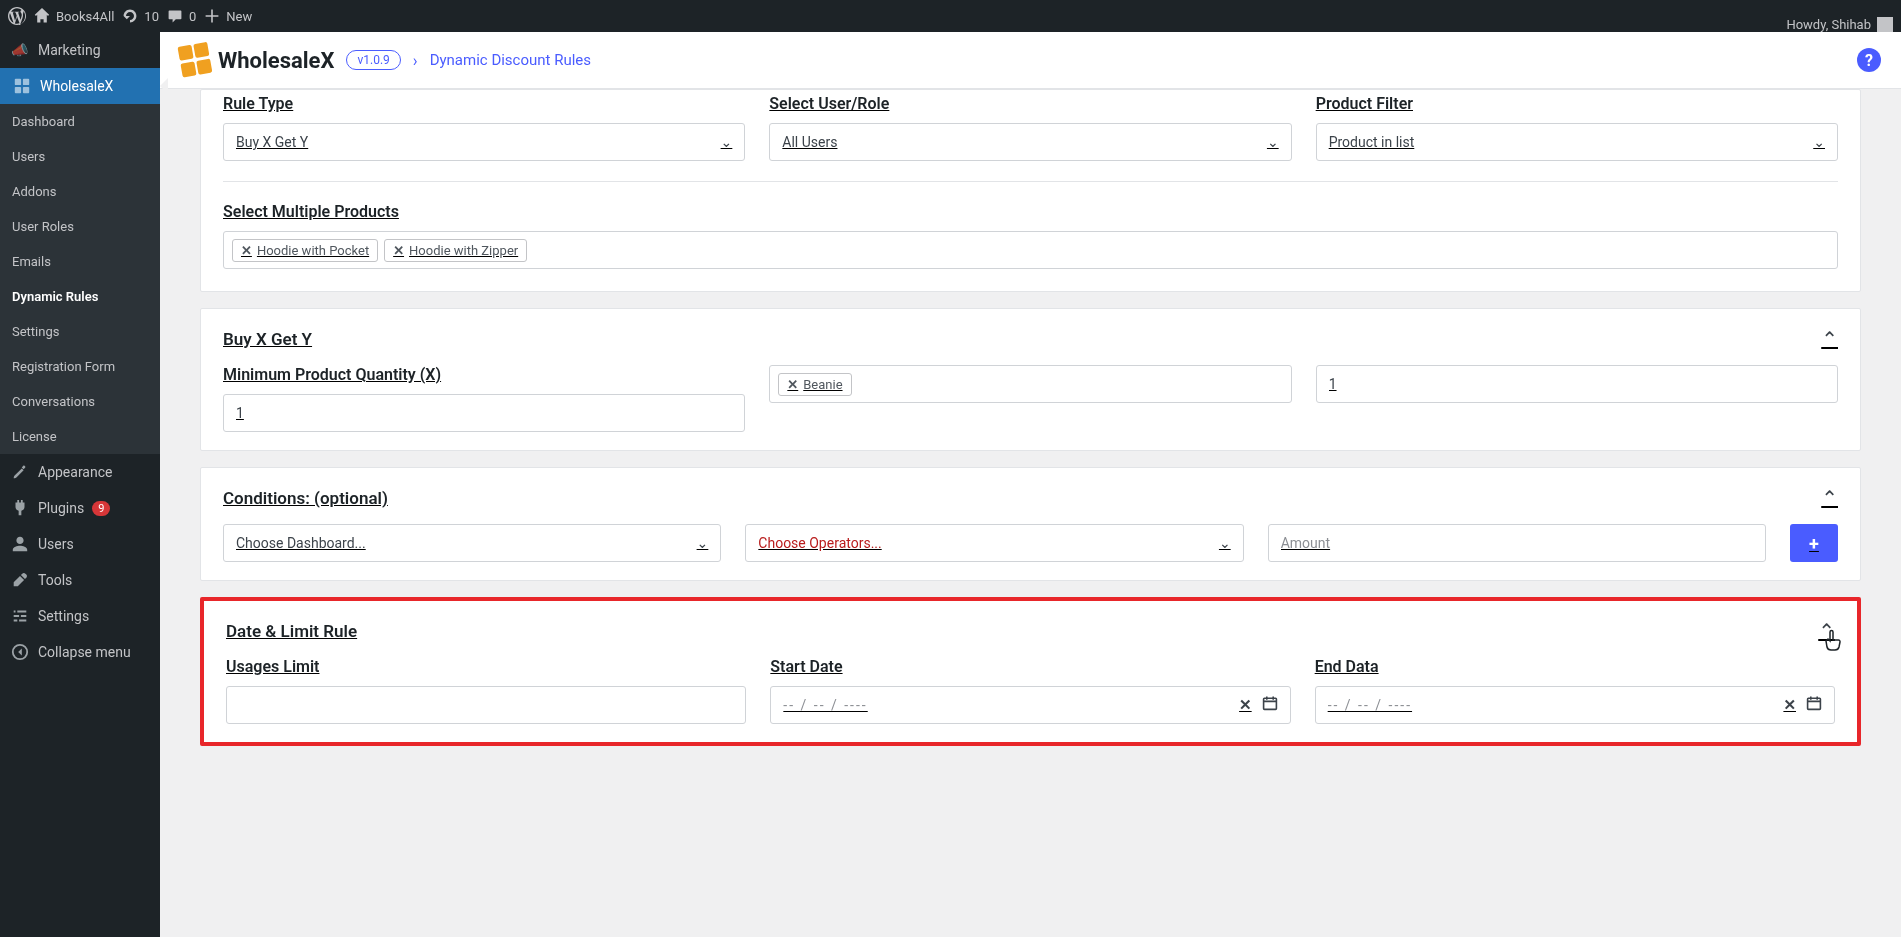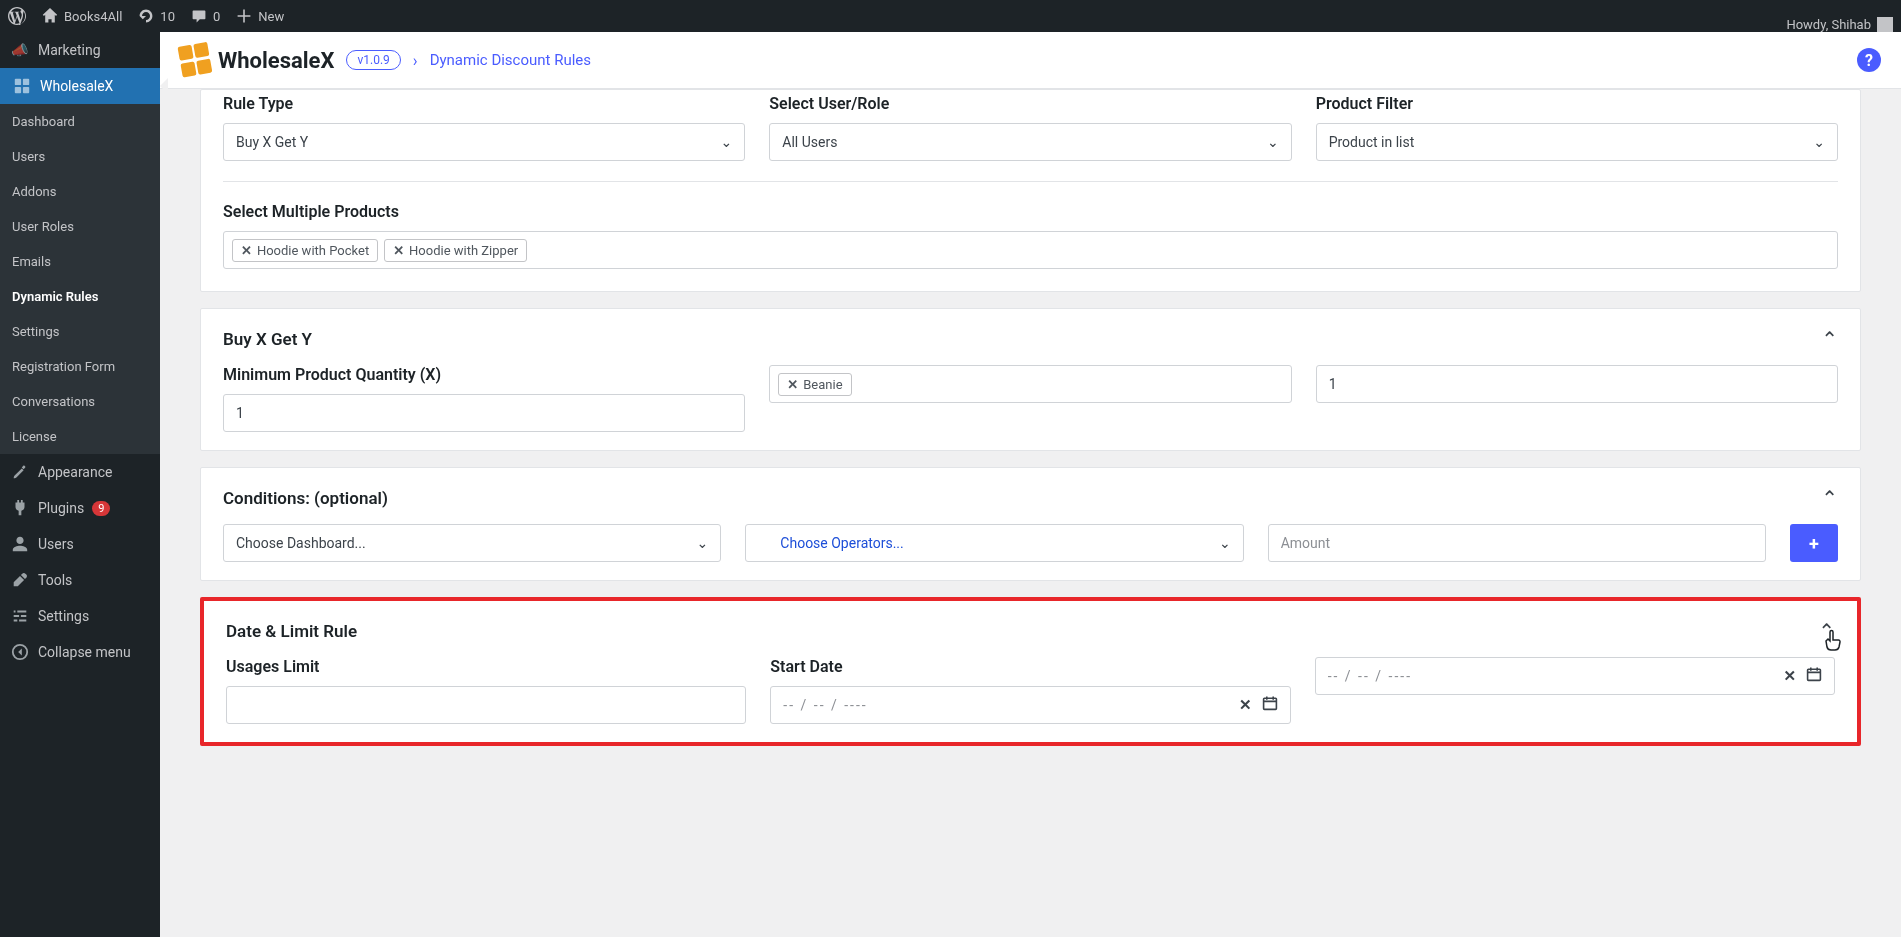--- a/index.html
+++ b/index.html
@@ -1,19 +1,19 @@
 <!DOCTYPE html>
 <html><head>
 <meta charset="utf-8">
 <style>
 * { margin: 0; padding: 0; box-sizing: border-box; font-family: -apple-system, BlinkMacSystemFont, "Segoe UI", Roboto, sans-serif; }
 body { background: #f0f0f1; }
 
 .admin-bar { background: #1d2327; color: #c3c4c7; height: 32px; display: flex; align-items: center; justify-content: space-between; font-size: 13px; padding: 0 8px; }
-.admin-bar-left { display: flex; align-items: center; gap: 16px; }
+.admin-bar-left { display: flex; align-items: center; gap: 8px; }
 .admin-bar-item { display: flex; align-items: center; gap: 6px; color: #c3c4c7; cursor: pointer; }
 .admin-bar-right { display: flex; align-items: center; gap: 6px; margin-top: 17px; }
 .avatar { width: 16px; height: 16px; background: #c3c4c7; }
 
 .layout { display: flex; min-height: calc(100vh - 32px); }
 
 .sidebar { width: 160px; background: #1d2327; color: #c3c4c7; font-size: 14px; }
 .sidebar-item { display: flex; align-items: center; gap: 8px; padding: 8px 12px; cursor: pointer; color: #c3c4c7; }
 .sidebar-item.top { padding: 8px 10px; }
 .sidebar-item.active { background: #2271b1; color: #fff; position: relative; }
@@ -31,21 +31,21 @@
 .page-header-left { display: flex; align-items: center; gap: 12px; }
 .logo { display: flex; align-items: center; gap: 6px; }
 .logo-icon { display: flex; flex-wrap: wrap; width: 32px; height: 32px; gap: 2px; transform: rotate(-10deg); }
 .logo-icon span { width: 14px; height: 14px; background: #f0a020; border-radius: 2px; }
 .logo-text { font-size: 22px; font-weight: 700; color: #1d2327; }
 .version-badge { border: 1px solid #4a5cff; color: #4a5cff; border-radius: 12px; padding: 2px 10px; font-size: 12px; }
 .breadcrumb-sep { color: #4a5cff; font-size: 16px; }
 .breadcrumb-text { color: #4a5cff; font-size: 15px; }
 .help-icon { width: 24px; height: 24px; background: #4a5cff; color: #fff; border-radius: 50%; display: flex; align-items: center; justify-content: center; font-weight: 700; }
 
-.content { padding: 0 40px 30px; }
+.content { padding: 0 40px 30px; text-decoration: underline; }
 
 .panel { background: #fff; border: 1px solid #e2e4e7; border-radius: 2px; margin-top: 16px; padding: 18px 22px; }
 .panel.highlighted { border: 4px solid #e8262a; }
 
 .panel-header { display: flex; align-items: center; justify-content: space-between; margin-bottom: 14px; }
 .panel-title { font-size: 17px; font-weight: 600; color: #1d2327; }
 
 .row3 { display: grid; grid-template-columns: 1fr 1fr 1fr; gap: 24px; }
 .row3-custom { display: grid; grid-template-columns: 1fr 1fr 1fr 48px; gap: 24px; align-items: end; }
 
@@ -285,21 +285,21 @@
         <div class="panel-header">
           <div class="panel-title">Conditions: (optional)</div>
           <span class="chevron" style="font-size:20px;">⌃</span>
         </div>
         <div class="row3-custom">
           <div class="select-box">
             <span style="color:#3c434a;">Choose Dashboard...</span>
             <span class="chevron">⌄</span>
           </div>
           <div class="select-box">
-            <span style="color:#1d4ed8;margin-left:22px;">Choose Operators...</span>
+            <span style="color:#b91c1c;">Choose Operators...</span>
             <span class="chevron">⌄</span>
           </div>
           <div class="input-box">
             <input type="text" placeholder="Amount" style="">
           </div>
           <div class="add-btn">+</div>
         </div>
       </div>
 
       <div class="panel highlighted" style="position:relative;">
@@ -328,20 +328,21 @@
                 <span>
                   <svg width="16" height="16" viewBox="0 0 20 20" fill="currentColor">
                       <rect x="2" y="4" width="16" height="14" rx="1" fill="none" stroke="currentColor" stroke-width="2"></rect>
                       <path d="M2 8h16M6 2v4M14 2v4" stroke="currentColor" stroke-width="2"></path>
                     </svg>
                 </span>
               </div>
             </div>
           </div>
           <div>
+            <div class="field-label">End Data</div>
             <div class="date-input">
               <span class="date-placeholder">-- / -- / ----</span>
               <div class="date-icons">
                 <span style="font-weight:700;">✕</span>
                 <span>
                   <svg width="16" height="16" viewBox="0 0 20 20" fill="currentColor">
                       <rect x="2" y="4" width="16" height="14" rx="1" fill="none" stroke="currentColor" stroke-width="2"></rect>
                       <path d="M2 8h16M6 2v4M14 2v4" stroke="currentColor" stroke-width="2"></path>
                     </svg>
                 </span>

